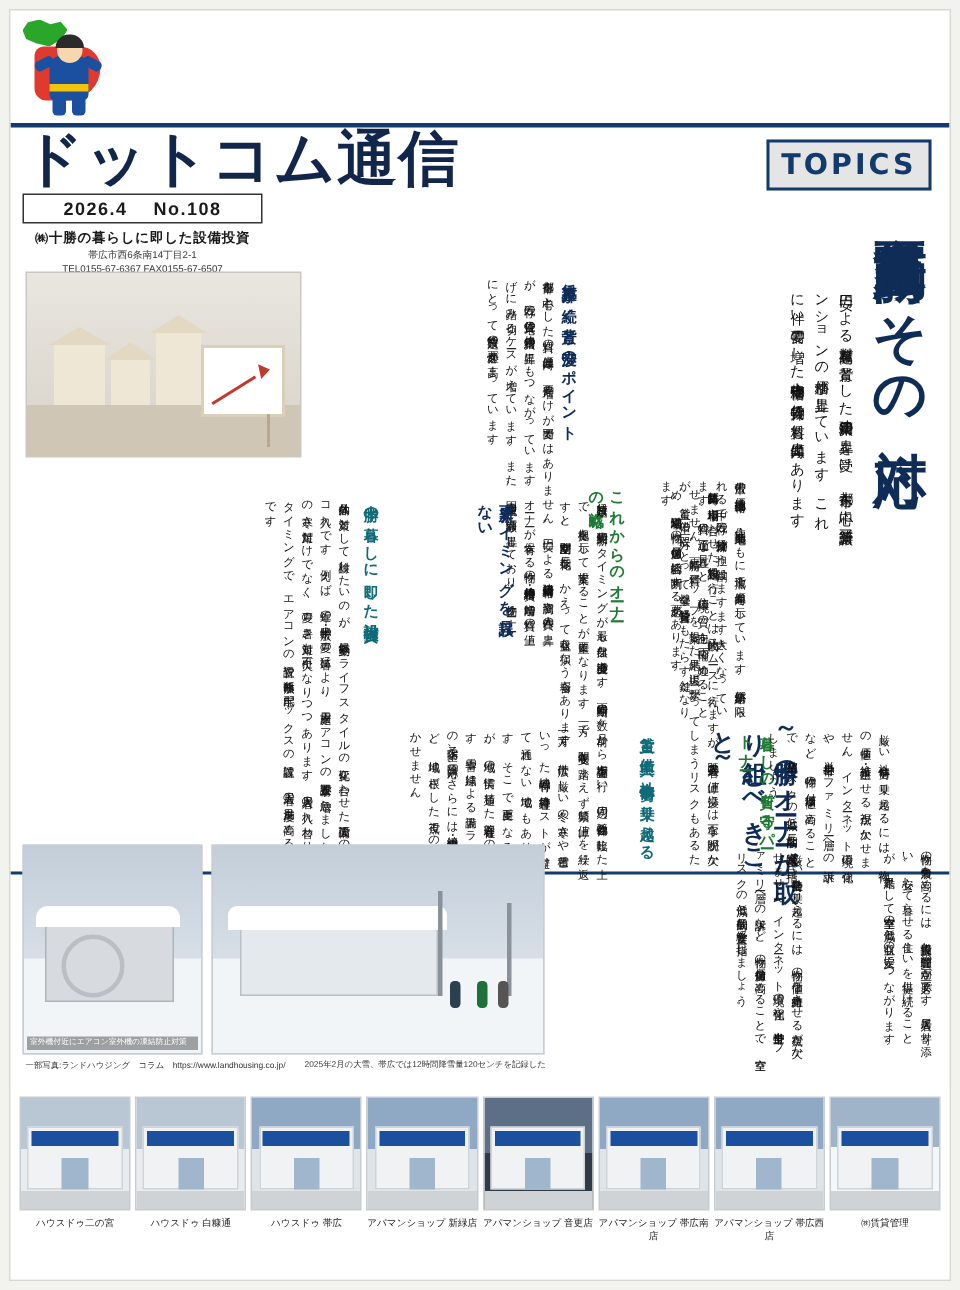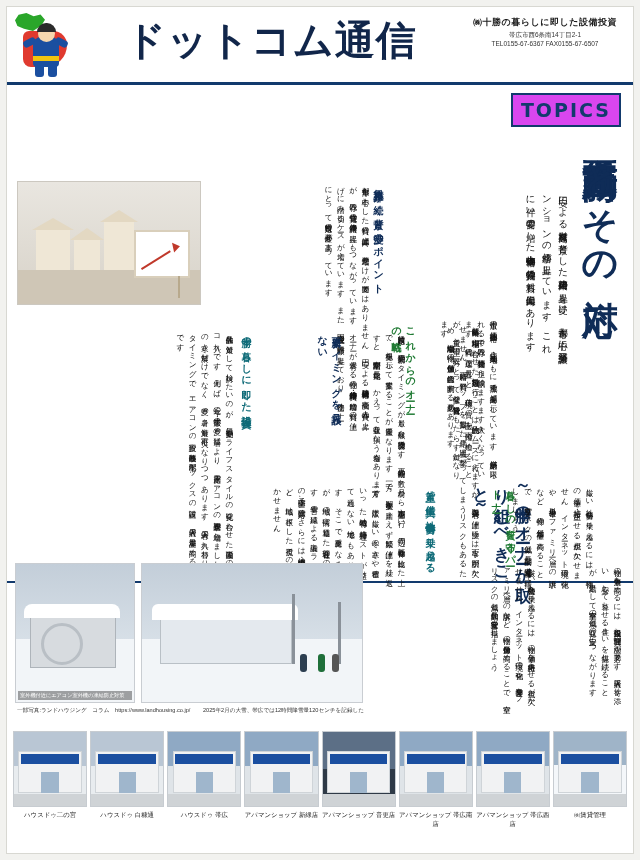--- a/index.html
+++ b/index.html
@@ -26,21 +26,21 @@
     overflow:hidden;
   }
 
   
   .masthead{
     position:relative;
     height:78px;
     border-bottom:3px solid #123a6d;
     padding:4px 8px 0 8px;
     box-sizing:border-box;
-    display:flex;align-items:flex-start;
+    display:flex;align-items:flex-start;flex-direction:column;
   }
   .logo-badge{
     width:62px;height:64px;
     position:relative;
     flex:0 0 auto;
     margin-top:2px;
   }
   .logo-badge .map{
     position:absolute;left:0;top:0;width:30px;height:18px;
     background:#2aa62a;
@@ -100,21 +100,21 @@
     box-sizing:border-box;
   }
 
   
   .topics{
     position:absolute;right:12px;top:8px;
     border:2px solid #123a6d;
     padding:4px 8px;
     font-size:19px;font-weight:bold;color:#123a6d;
     letter-spacing:2px;
-    background:#d946ef;
+    background:#e5e5e5;
     font-family:"DejaVu Sans", sans-serif;
   }
 
   
   .headline{
     position:absolute;right:14px;top:44px;
     writing-mode:vertical-rl;
     font-size:36px;
     font-weight:bold;
     color:#0f2c57;
@@ -258,20 +258,25 @@
         <div class="head"></div>
             <div class="hair"></div>
       </div>
     </div>
 
     <div class="title-wrap">
       <div class="paper-title">ドットコム通信</div>
     </div>
 
     <div class="pub-box">
+      <div class="pub-date">
+        <span>2026.4</span>
+        &nbsp;&nbsp;
+        <span>No.108</span>
+      </div>
       <div class="pub-company">㈱十勝の暮らしに即した設備投資</div>
       <div class="pub-addr">帯広市西6条南14丁目2-1</div>
       <div class="pub-tel">TEL0155-67-6367  FAX0155-67-6507</div>
     </div>
   </div>
 
   <div class="body-area">
 
     <div class="topics">TOPICS</div>
     <div class="headline">家賃更新動向とその対応</div>

